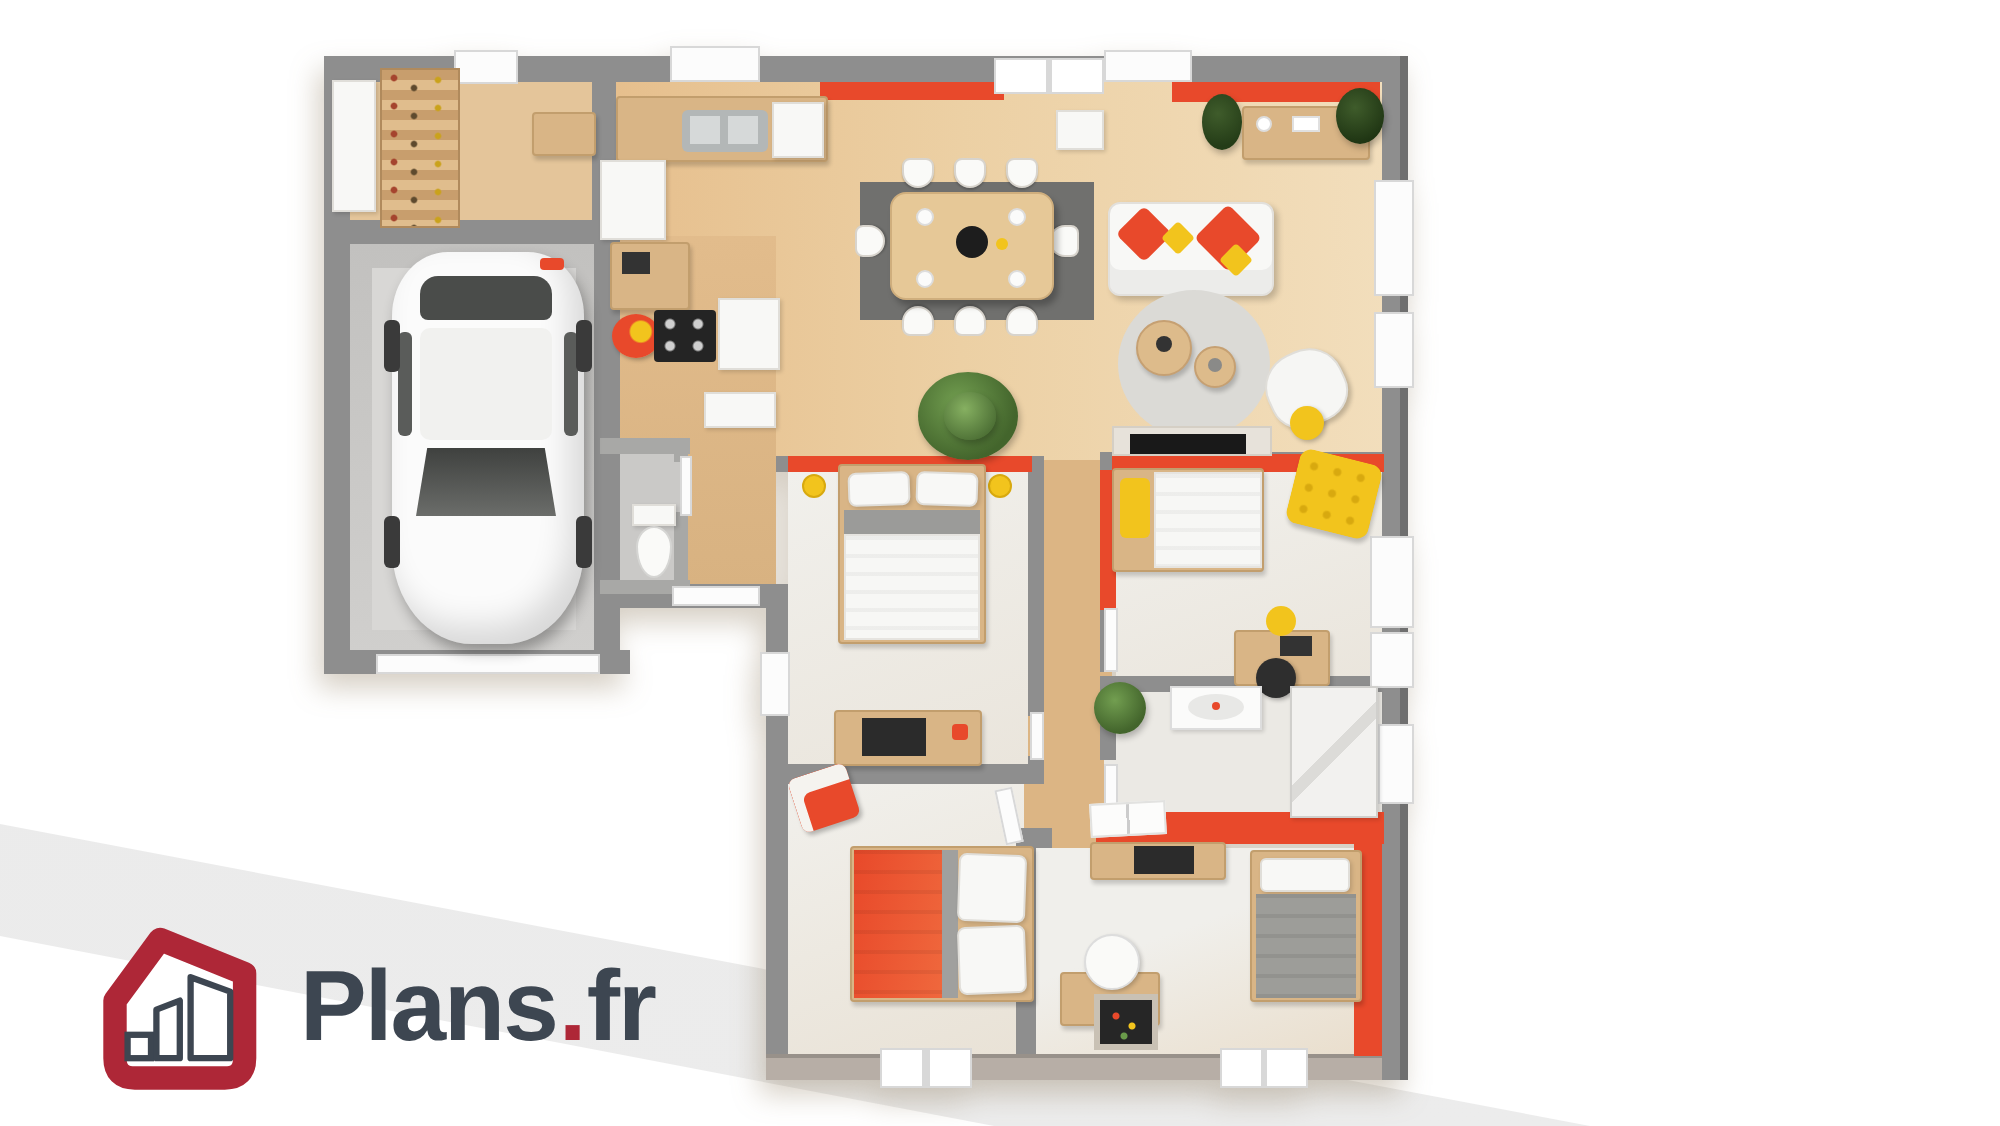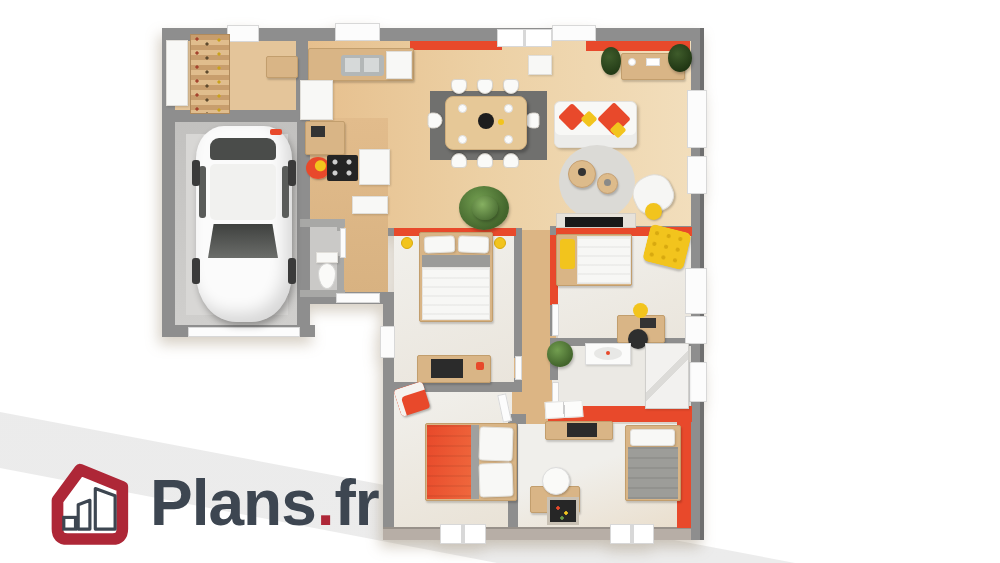--- a/index.html
+++ b/index.html
@@ -12,21 +12,21 @@
   .red{background:var(--accent-red,#e8492b);}
   .win{background:#fcfcfc;border:1px solid #d8d8d8;}
   .circle{border-radius:50%;}
   .ch{width:16px;height:15px;background:#fafaf8;border:1px solid #d8d4cd;border-radius:4px 4px 8px 8px;box-shadow:0 1px 1px rgba(0,0,0,.18);}
   .woodf{background:var(--wood-furniture,#d9b586);border:1px solid #c29e6d;border-radius:2px;box-shadow:1px 2px 2px rgba(0,0,0,.18);}
   .white-f{background:#f8f8f6;border:1px solid #e0ded9;box-shadow:1px 1px 2px rgba(0,0,0,.15);}
   .plantblob{border-radius:50%;background:radial-gradient(circle at 40% 35%,#729e50,#43652c 70%);box-shadow:1px 2px 3px rgba(0,0,0,.25);}
   .duvet{background:#f7f7f5;border:1px solid #e6e4e0;
          background-image:repeating-linear-gradient(180deg,rgba(0,0,0,.04) 0 2px,transparent 2px 9px);}
   .logo{position:absolute;left:44px;top:456px;display:flex;align-items:center;gap:16px;z-index:2;}
-  .logo-text{font-size:64px;font-weight:700;color:var(--logo-dark,#3d4651);letter-spacing:-1px;line-height:1;}
+  .logo-text{font-size:50px;font-weight:700;color:var(--logo-dark,#3d4651);letter-spacing:-1px;line-height:1;}
   .logo-text .dot{color:var(--logo-red,#ae2737);margin:0 1px;}
   .speckles{background:
      repeating-linear-gradient(180deg,#c89e6d 0 5px,#e0bd8d 5px 10px);}
   .speckles::after{content:"";position:absolute;inset:0;
      background-image:radial-gradient(circle at 6px 4px,#a5442e 0 1.3px,transparent 2px),
                       radial-gradient(circle at 16px 9px,#5e4a2e 0 1.2px,transparent 2px),
                       radial-gradient(circle at 28px 5px,#caa21c 0 1.2px,transparent 2px);
      background-size:36px 14px;}
   .cooktop-dots{background-image:radial-gradient(circle at 8px 7px,#cfcfcf 0 2px,transparent 3px),
                                  radial-gradient(circle at 22px 7px,#cfcfcf 0 2px,transparent 3px),

